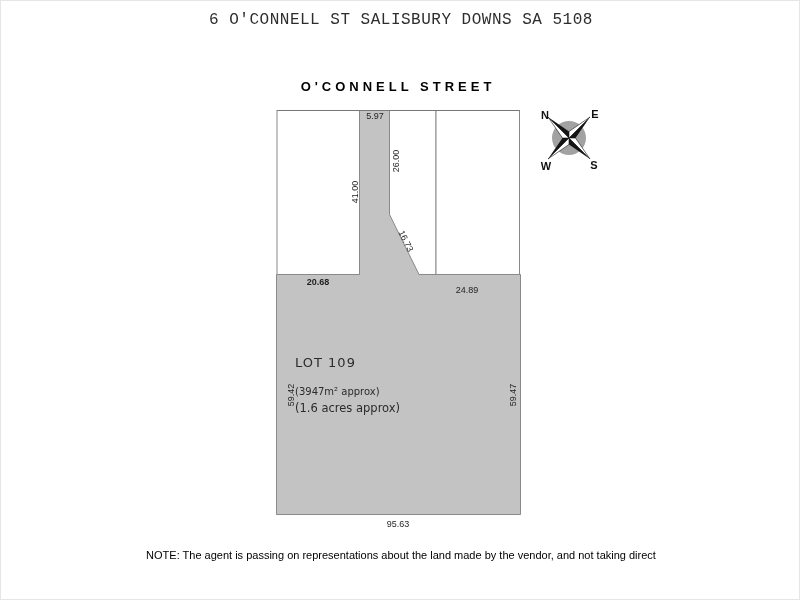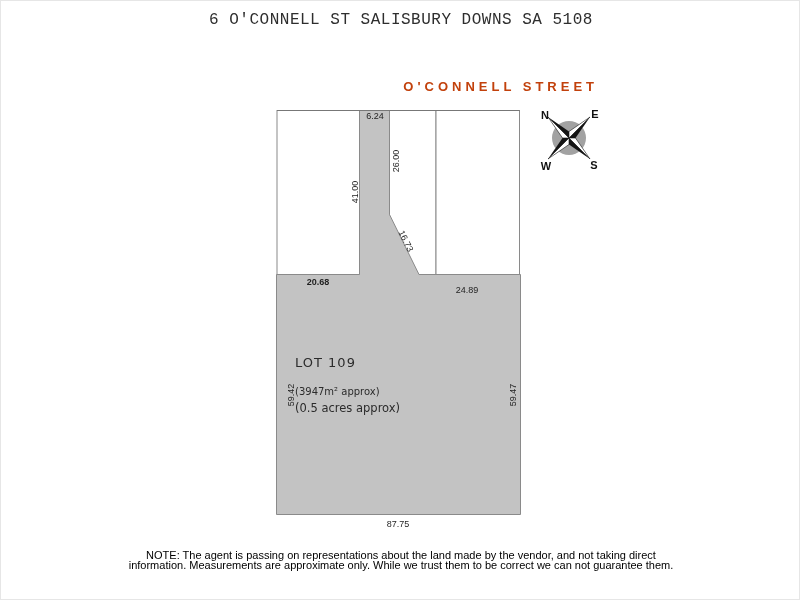--- a/index.html
+++ b/index.html
@@ -7,22 +7,22 @@
     position:relative; width:800px; height:600px; background:#ffffff;
     overflow:hidden; font-family:"Liberation Sans", sans-serif;
     border:1px solid #e6e6e6; box-sizing:border-box;
   }
   .page-title {
     position:absolute; top:10px; left:0; width:800px; text-align:center;
     font-family:Liberation Mono, monospace; font-size:16px; letter-spacing:0.5px;
     color:#2e2e2e;
   }
   .street-label {
-    position:absolute; top:78px; left:197px; width:400px; text-align:right;
-    font-size:13px; font-weight:bold; letter-spacing:4px; color:#c2410c;
+    position:absolute; top:78px; left:197px; width:400px; text-align:center;
+    font-size:13px; font-weight:bold; letter-spacing:4px; color:#000000;
   }
   .plan-svg { position:absolute; top:0; left:0; }
   .dim {
     position:absolute; font-size:9px; color:#1f1f1f; text-align:center;
     white-space:nowrap; line-height:10px;
   }
   .rot-ccw { transform:rotate(-90deg); transform-origin:center; }
   .rot-diag { transform:rotate(64deg); transform-origin:center; }
   .lot-text {
     position:absolute; left:294px; width:200px; text-align:left;
@@ -72,32 +72,31 @@
         <polygon points="0,0 -21,-21 -6.5,0" fill="#ffffff" stroke="#141414" stroke-width="0.6"></polygon>
         <polygon points="0,0 -21,-21 0,-6.5" fill="#141414"></polygon>
       </g>
       <text x="-24" y="-19" text-anchor="middle" class="compass-letter">N</text>
       <text x="26" y="-20" text-anchor="middle" class="compass-letter">E</text>
       <text x="-23" y="32" text-anchor="middle" class="compass-letter">W</text>
       <text x="25" y="31" text-anchor="middle" class="compass-letter">S</text>
     </g>
   </svg>
 
-  <div class="dim" style="left:354px; top:110px; width:40px;">6.24</div>
+  <div class="dim" style="left:354px; top:110px; width:40px;">5.97</div>
   <div class="dim rot-ccw" style="left:334px; top:186px; width:40px;">41.00</div>
   <div class="dim rot-ccw" style="left:375px; top:155px; width:40px;">26.00</div>
   <div class="dim rot-diag" style="left:385px; top:235px; width:40px;">16.73</div>
   <div class="dim" style="left:287px; top:276px; width:60px;font-weight:bold;">20.68</div>
   <div class="dim" style="left:436px; top:284px; width:60px;">24.89</div>
   <div class="dim rot-ccw" style="left:265px; top:389px; width:50px;">59.42</div>
   <div class="dim rot-ccw" style="left:487px; top:389px; width:50px;">59.47</div>
-  <div class="dim" style="left:367px; top:518px; width:60px;">87.75</div>
+  <div class="dim" style="left:367px; top:518px; width:60px;">95.63</div>
 
   <div class="lot-text lot-label">LOT 109</div>
   <div class="lot-text lot-area1">(3947m² approx)</div>
-  <div class="lot-text lot-area2">(0.5 acres approx)</div>
+  <div class="lot-text lot-area2">(1.6 acres approx)</div>
 
   <div class="note">
     <div>NOTE: The agent is passing on representations about the land made by the vendor, and not taking direct</div>
-    <div>information. Measurements are approximate only. While we trust them to be correct we can not guarantee them.</div>
   </div>
 
 </div>
 
 </body></html>

